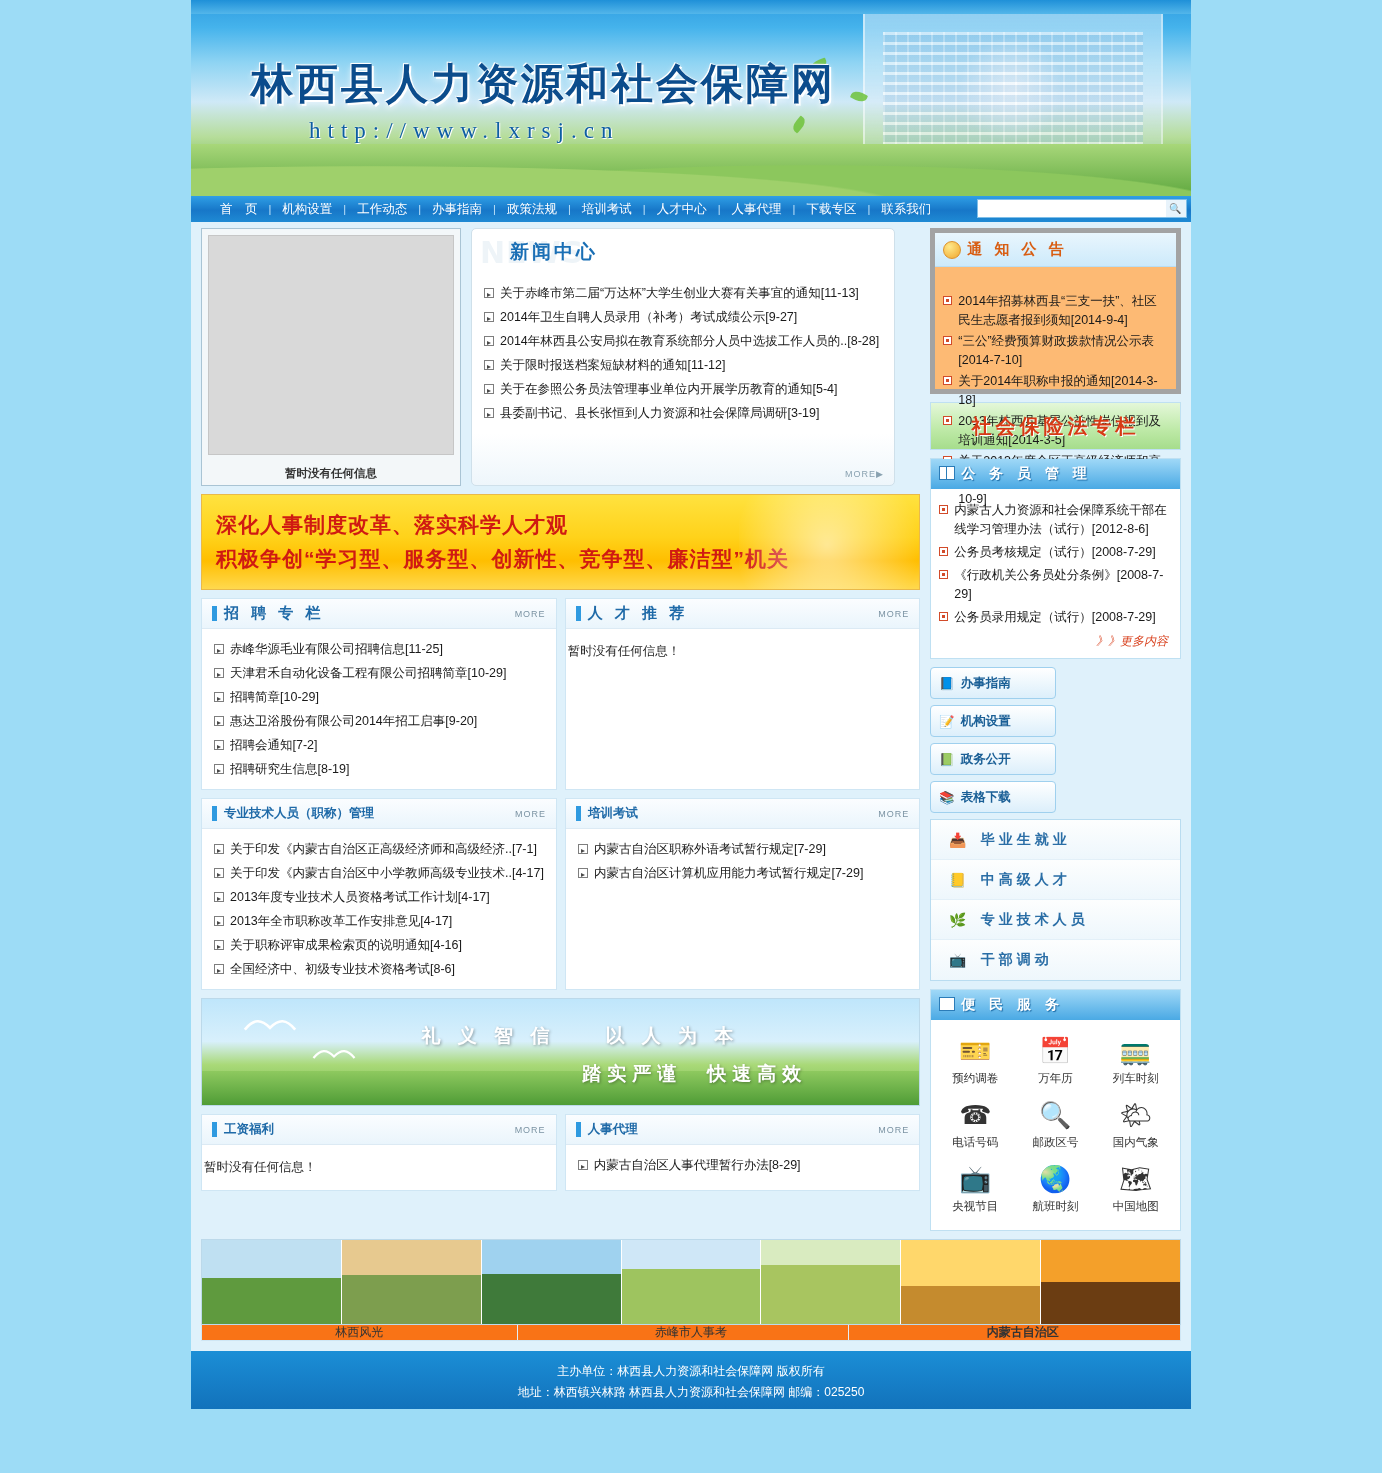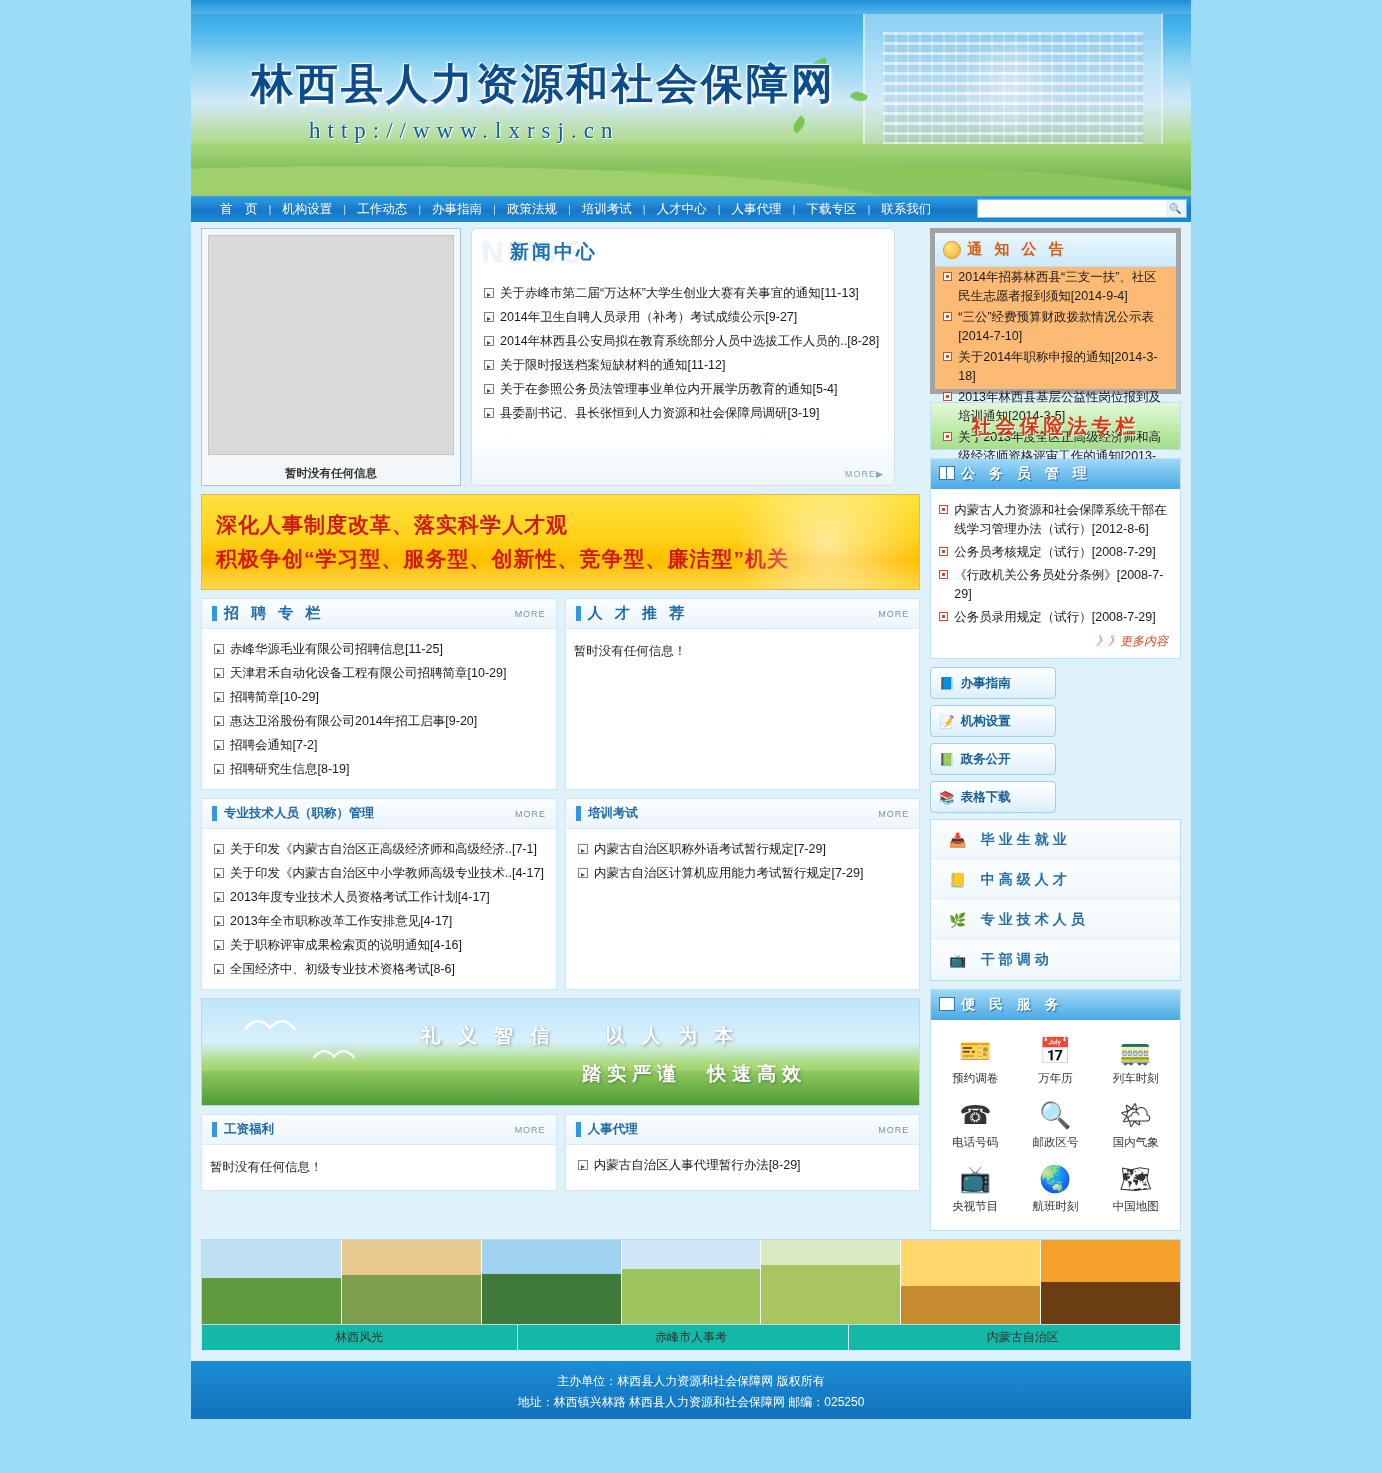--- a/index.html
+++ b/index.html
@@ -207,39 +207,39 @@
   
   .two{display:flex;gap:8px;margin-top:8px;}
   .half{flex:1;background:#fff;border:1px solid #cfe6f4;}
   .half .hd{
     height:30px;display:flex;align-items:center;justify-content:space-between;padding:0 10px;
     background:linear-gradient(to bottom,#fbfdff,#eaf5fc);border-bottom:1px solid #dceaf4;
   }
   .half .hd .t{display:flex;align-items:center;gap:7px;font-weight:bold;color:#1f6aa8;font-size:15px;letter-spacing:4px;}
   .half .hd .bar{width:5px;height:15px;background:#2f9ae0;}
   .half .hd .t.small{font-size:12.5px;letter-spacing:0;}
-  .empty{padding:14px 8px;font-size:12.5px;color:#222;}
+  .empty{padding:14px 2px;font-size:12.5px;color:#222;}
 
   
   .picban{
     margin-top:8px;height:108px;border:1px solid #bcd9ea;position:relative;overflow:hidden;
     background:linear-gradient(to bottom,#bfe6fb 0%,#d8f0fc 40%,#a9d978 62%,#6db545 100%);
   }
   .picban .sea{position:absolute;left:0;right:0;bottom:0;height:34px;background:linear-gradient(to bottom,#8ec95f,#4f9c36);}
   .picban .b1{position:absolute;left:40px;top:18px;width:56px;height:18px;}
   .picban .t1{position:absolute;right:180px;top:24px;font-size:19px;font-weight:bold;color:#fff;letter-spacing:6px;text-shadow:1px 1px 3px rgba(0,0,0,.35);}
   .picban .t2{position:absolute;right:112px;top:62px;font-size:19px;font-weight:bold;color:#fff;letter-spacing:6px;text-shadow:1px 1px 3px rgba(0,0,0,.35);}
 
   
   .gallery{margin-top:8px;height:86px;display:flex;border:1px solid #bcd9ea;overflow:hidden;}
   .gallery .g{flex:1;border-right:1px solid #fff;}
   .gallery .g:last-child{border-right:0;}
-  .glabels{display:flex;border:1px solid #cfe6f4;border-top:0;background:#14b8a6;height:26px;gap:16px;}
+  .glabels{display:flex;border:1px solid #cfe6f4;border-top:0;background:#f97316;height:16px;gap:16px;}
   .glabels div{flex:1;display:flex;align-items:center;justify-content:center;font-size:12px;color:#333;border-right:1px solid #e2eef6;}
-  .glabels div:last-child{border-right:0;}
+  .glabels div:last-child{border-right:0;font-weight:bold;}
 
   
   .footer{
     background:linear-gradient(to bottom,#1b8ed6,#1272bb);
     color:#fff;text-align:center;padding:10px 0 6px;font-size:12px;line-height:21px;
   }
 </style>
 </head>
 <body>
 
@@ -484,21 +484,21 @@
 
       </div>
 
       <div class="col-right">
 
         <div class="notice">
           <div class="nh">
             <span class="ico"></span>
             <span class="txt">通 知 公 告</span>
           </div>
-          <ul class="list" style="padding:0 8px;">
+          <ul class="list" style="padding:24px 8px;">
             <li>
                 <span class="rsq"></span>
                 <span>2014年招募林西县“三支一扶”、社区民生志愿者报到须知[2014-9-4]</span>
               </li>
             <li>
                 <span class="rsq"></span>
                 <span>“三公”经费预算财政拨款情况公示表[2014-7-10]</span>
               </li>
             <li>
                 <span class="rsq"></span>

